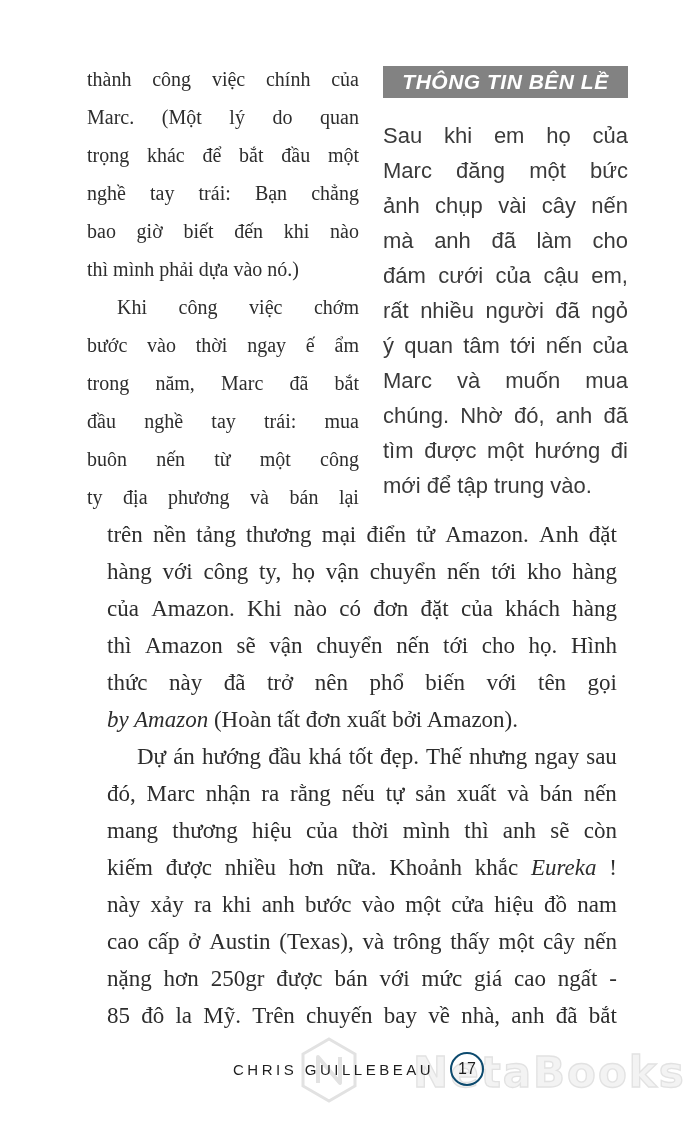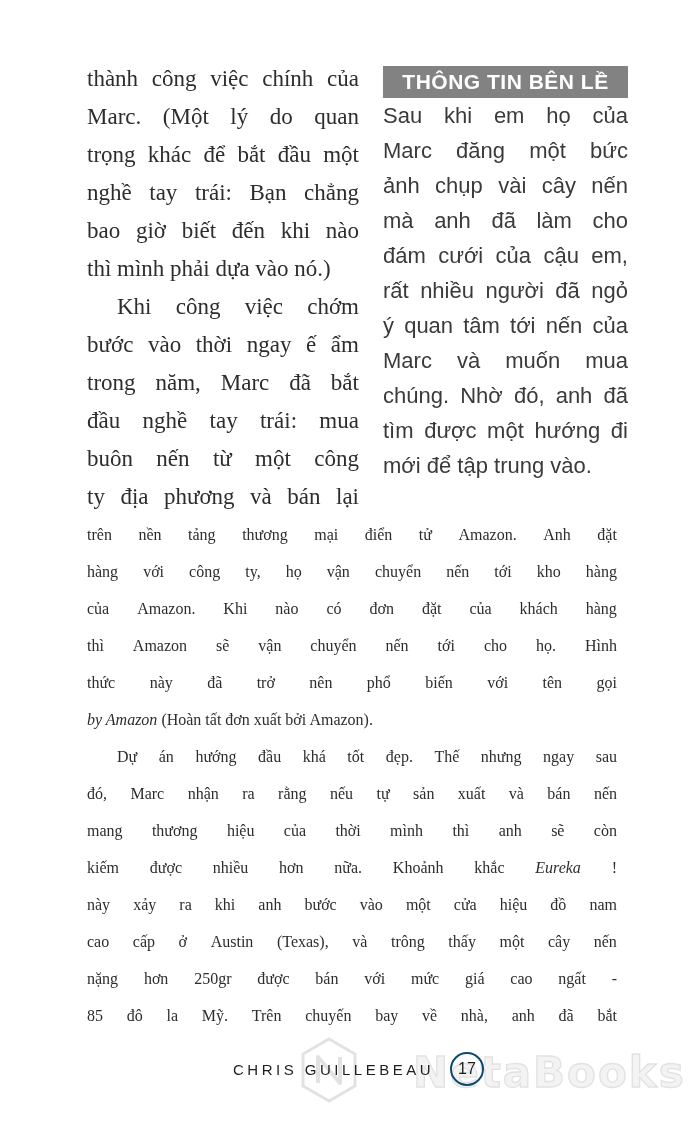--- a/index.html
+++ b/index.html
@@ -9,37 +9,37 @@
   }
   
   .line { overflow:hidden; white-space:nowrap; }
   .just { display:flex; justify-content:space-between; align-items:baseline; }
   .ind  { padding-left:30px; }
   .it   { font-style:italic; }
 
   .left-col {
     position:absolute; left:87px; top:60px; width:272px; z-index:2;
   }
-  .left-col .line { height:38px; line-height:38px; font-size:23px; }
+  .left-col .line { height:38px; line-height:38px; font-size:20px; }
 
   .sidebar {
     position:absolute; left:383px; top:66px; width:245px; z-index:2;
     font-family:"Liberation Sans", sans-serif; color:#3a3a3a;
   }
   .sb-header {
     width:245px; height:32px; background:#828282; color:#ffffff;
     font-weight:bold; font-size:21px; line-height:32px; text-align:center;
-    letter-spacing:0.5px; margin-bottom:0;
+    letter-spacing:0.5px; margin-bottom:20px;font-style:italic;
   }
   .sidebar .line { height:35px; line-height:35px; font-size:22px; }
 
   .main {
     position:absolute; left:87px; top:516px; width:530px; z-index:2;
   }
-  .main .line { height:37px; line-height:37px; font-size:16px; }
+  .main .line { height:37px; line-height:37px; font-size:23px;margin-left:20px; }
 
   .footer {
     position:absolute; left:87px; top:1052px; width:543px; height:34px; z-index:3;
     display:flex; justify-content:center; align-items:center; gap:16px;
     font-family:"Liberation Sans", sans-serif;
   }
   .author { font-size:15px; letter-spacing:3.5px; color:#1f1f1f; font-weight:normal; }
   .pnum {
     width:34px; height:34px; box-sizing:border-box; border:2px solid #0c4a6e;
     border-radius:50%; display:flex; align-items:center; justify-content:center;

